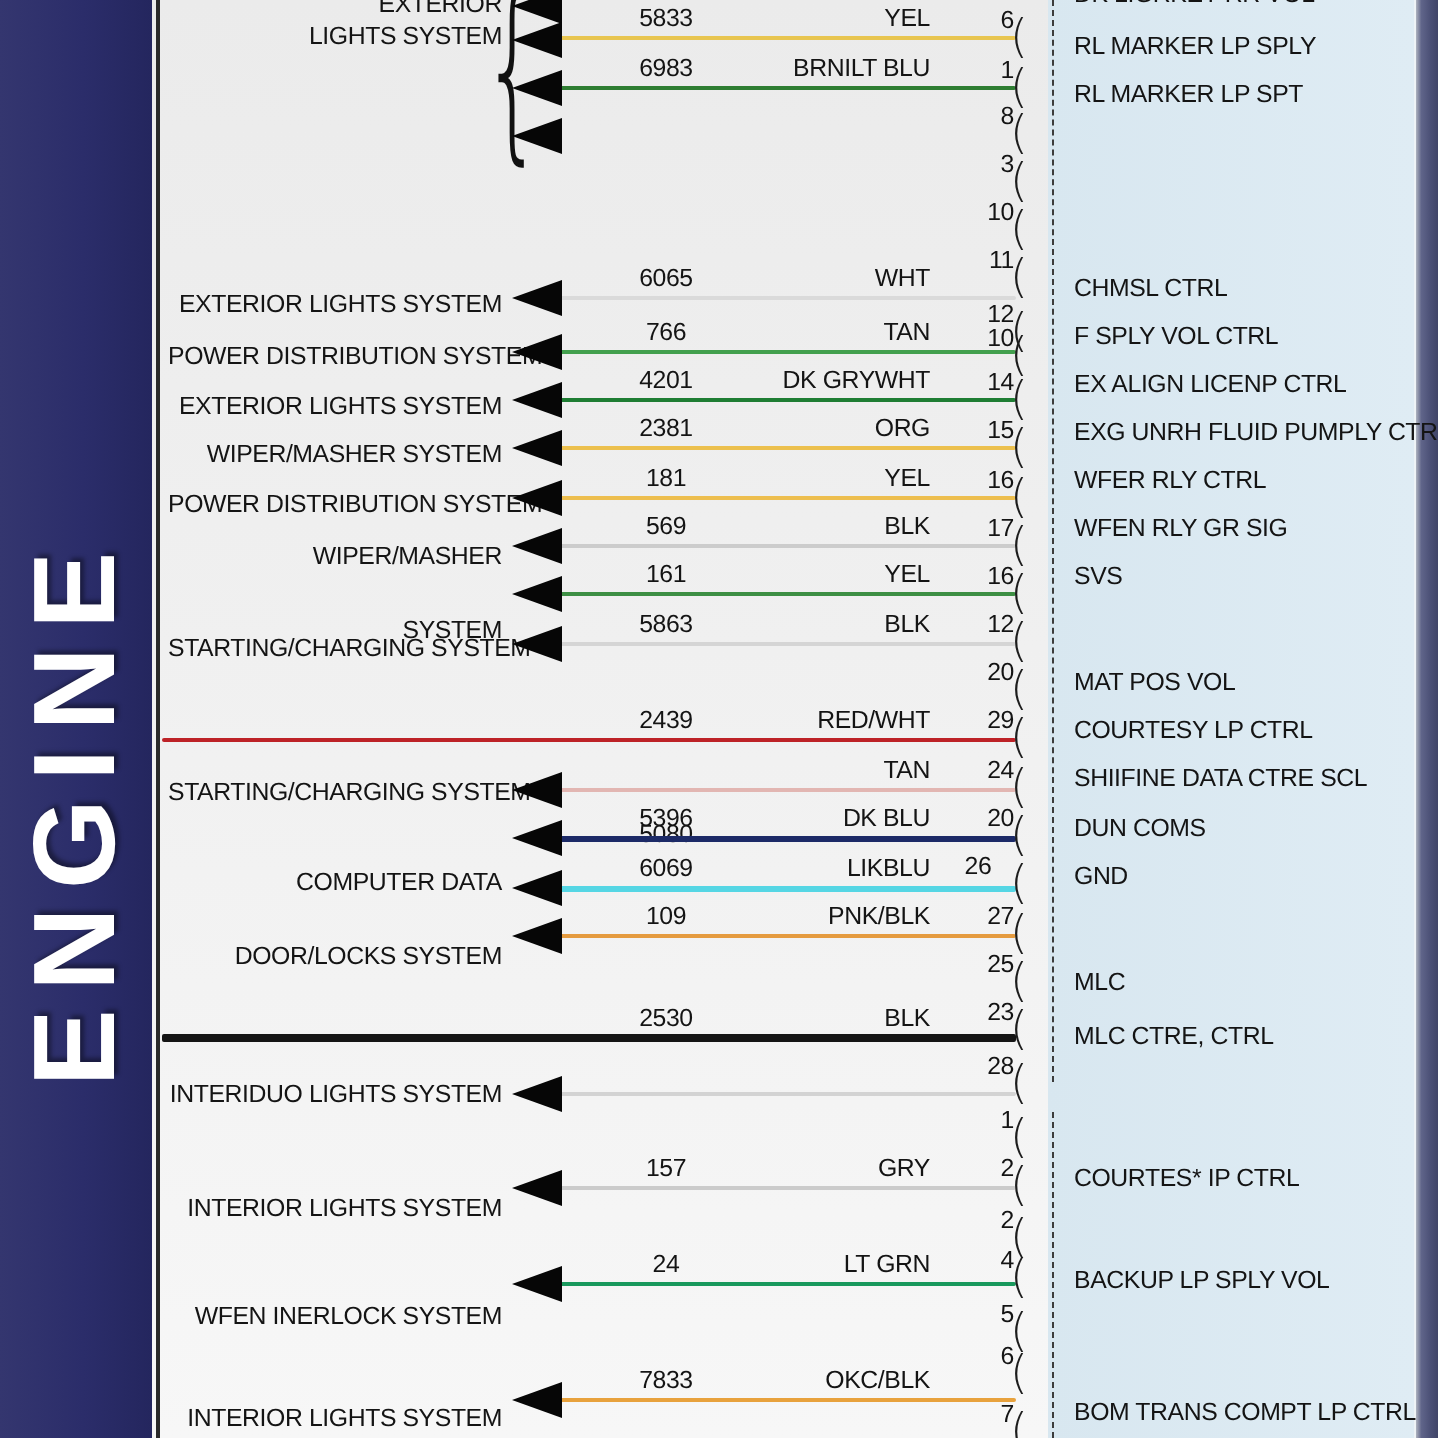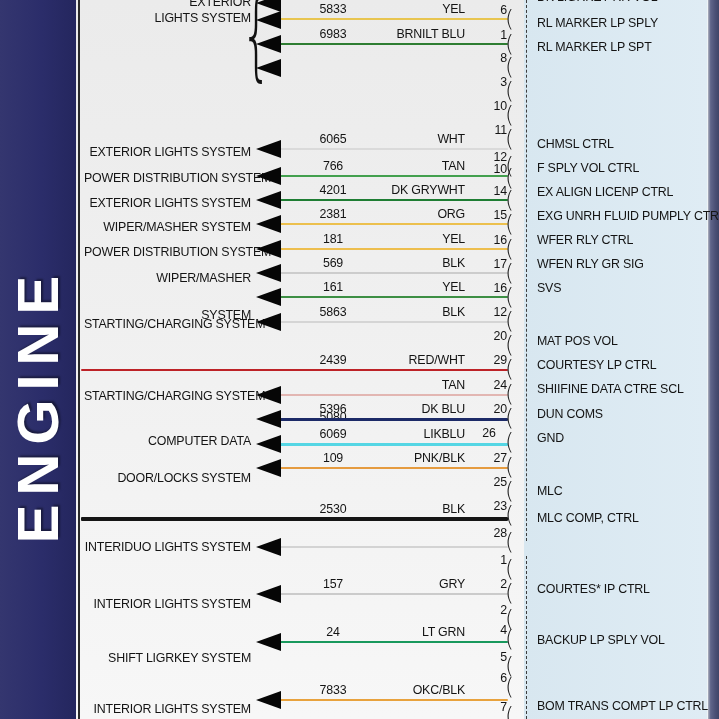--- a/index.html
+++ b/index.html
@@ -189,42 +189,42 @@
       <div class="t signal" style="top: 209px;">EXG UNRH FLUID PUMPLY CTRL</div>
       <div class="t signal" style="top: 233px;">WFER RLY CTRL</div>
       <div class="t signal" style="top: 257px;">WFEN RLY GR SIG</div>
       <div class="t signal" style="top: 281px;">SVS</div>
       <div class="t signal" style="top: 334px;">MAT POS VOL</div>
       <div class="t signal" style="top: 358px;">COURTESY LP CTRL</div>
       <div class="t signal" style="top: 382px;">SHIIFINE DATA CTRE SCL</div>
       <div class="t signal" style="top: 407px;">DUN COMS</div>
       <div class="t signal" style="top: 431px;">GND</div>
       <div class="t signal" style="top: 484px;">MLC</div>
-      <div class="t signal" style="top: 511px;">MLC COMP, CTRL</div>
+      <div class="t signal" style="top: 511px;">MLC CTRE, CTRL</div>
       <div class="t signal" style="top: 582px;">COURTES* IP CTRL</div>
       <div class="t signal" style="top: 633px;">BACKUP LP SPLY VOL</div>
       <div class="t signal" style="top: 699px;">BOM TRANS COMPT LP CTRL</div>
     </div>
   <div id="layer-labels" class="abs">
       <div class="t syslabel" style="top: -5px;">EXTERIOR</div>
       <div class="t syslabel" style="top: 11px;">LIGHTS SYSTEM</div>
       <div class="t syslabel" style="top: 145px;">EXTERIOR LIGHTS SYSTEM</div>
       <div class="t syslabel" style="top: 171px;">POWER DISTRIBUTION SYSTEM</div>
       <div class="t syslabel" style="top: 196px;">EXTERIOR LIGHTS SYSTEM</div>
       <div class="t syslabel" style="top: 220px;">WIPER/MASHER SYSTEM</div>
       <div class="t syslabel" style="top: 245px;">POWER DISTRIBUTION SYSTEM</div>
       <div class="t syslabel" style="top: 271px;">WIPER/MASHER</div>
       <div class="t syslabel" style="top: 308px;">SYSTEM</div>
       <div class="t syslabel" style="top: 317px;">STARTING/CHARGING SYSTEM</div>
       <div class="t syslabel" style="top: 389px;">STARTING/CHARGING SYSTEM</div>
       <div class="t syslabel" style="top: 434px;">COMPUTER DATA</div>
       <div class="t syslabel" style="top: 471px;">DOOR/LOCKS SYSTEM</div>
       <div class="t syslabel" style="top: 540px;">INTERIDUO LIGHTS SYSTEM</div>
       <div class="t syslabel" style="top: 597px;">INTERIOR LIGHTS SYSTEM</div>
-      <div class="t syslabel" style="top: 651px;">SHIFT LIGRKEY SYSTEM</div>
+      <div class="t syslabel" style="top: 651px;">WFEN INERLOCK SYSTEM</div>
       <div class="t syslabel" style="top: 702px;">INTERIOR LIGHTS SYSTEM</div>
     </div>
   <div id="layer-arrows" class="abs">
       <div class="arrow" style="left: 256px; top: -6px;"></div>
       <div class="arrow" style="left: 256px; top: 11px;"></div>
       <div class="arrow" style="left: 256px; top: 35px;"></div>
       <div class="arrow" style="left: 256px; top: 59px;"></div>
       <div class="arrow" style="left: 256px; top: 140px;"></div>
       <div class="arrow" style="left: 256px; top: 167px;"></div>
       <div class="arrow" style="left: 256px; top: 191px;"></div>

